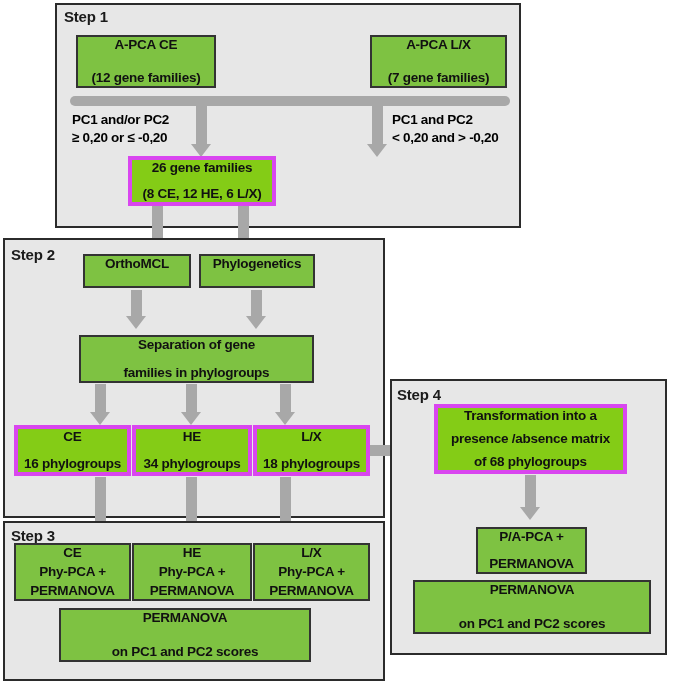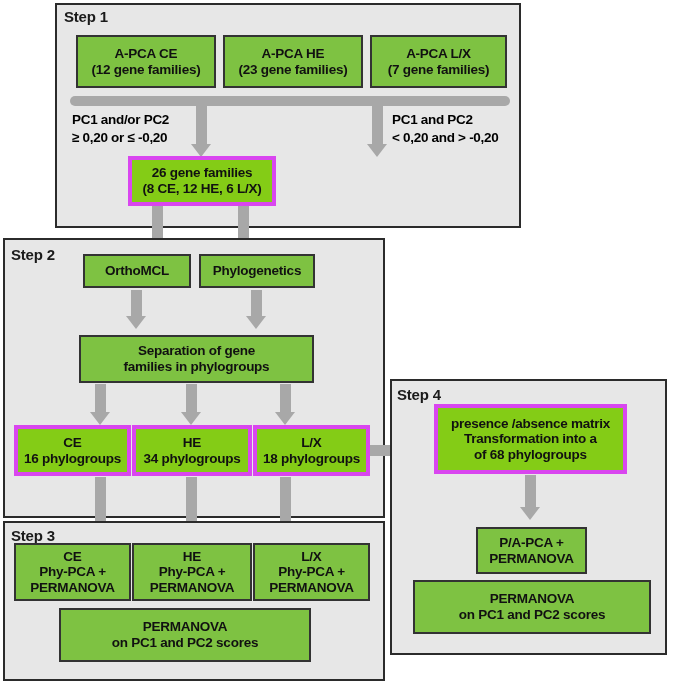--- a/index.html
+++ b/index.html
@@ -35,21 +35,21 @@
     white-space: nowrap;
   }
 
   
   .box {
     position: absolute;
     box-sizing: border-box;
     display: flex;
     flex-direction: column;
     align-items: center;
-    justify-content: center;
+    justify-content: space-between;
     text-align: center;
     font-size: 13.5px;
     font-weight: bold;
     color: #111111;
     line-height: 1.16;
     letter-spacing: -0.25px;
   }
   .box.green {
     background: #7ec242;
     border: 2px solid #333333;
@@ -101,24 +101,20 @@
 
 <div id="canvas">
 
   <div class="panel" style="left:55px; top:3px; width:466px; height:225px;"></div>
   <div class="panel-label" style="left:64px; top:8px;">Step 1</div>
 
   <div class="box green" style="left:76px; top:35px; width:140px; height:53px;">
     <span class="ln">A-PCA CE</span>
     <span class="ln">(12 gene families)</span>
   </div>
-  <div class="box green" style="left:223px; top:35px; width:140px; height:53px;">
-    <span class="ln">A-PCA HE</span>
-    <span class="ln">(23 gene families)</span>
-  </div>
   <div class="box green" style="left:370px; top:35px; width:137px; height:53px;">
     <span class="ln">A-PCA L/X</span>
     <span class="ln">(7 gene families)</span>
   </div>
 
   <div class="rounded-bar" style="left:70px; top:96px; width:440px; height:10px;"></div>
 
   <div class="arrow-shaft" style="left:196px; top:104px; width:11px; height:44px;"></div>
   <div class="arrow-head-down" style="left:191px; top:144px;"></div>
 
@@ -215,22 +211,22 @@
 
   <div class="box green" style="left:59px; top:608px; width:252px; height:54px;">
     <span class="ln">PERMANOVA</span>
     <span class="ln">on PC1 and PC2 scores</span>
   </div>
 
   <div class="panel" style="left:390px; top:379px; width:277px; height:276px;"></div>
   <div class="panel-label" style="left:397px; top:386px;">Step 4</div>
 
   <div class="box white" style="left:434px; top:404px; width:193px; height:70px;">
+    <span class="ln">Transformation into a</span>
     <span class="ln">presence /absence matrix</span>
-    <span class="ln">Transformation into a</span>
     <span class="ln">of 68 phylogroups</span>
   </div>
 
   <div class="arrow-shaft" style="left:525px; top:475px; width:11px; height:36px;"></div>
   <div class="arrow-head-down" style="left:520px; top:507px;"></div>
 
   <div class="box green" style="left:476px; top:527px; width:111px; height:47px;">
     <span class="ln">P/A-PCA +</span>
     <span class="ln">PERMANOVA</span>
   </div>

